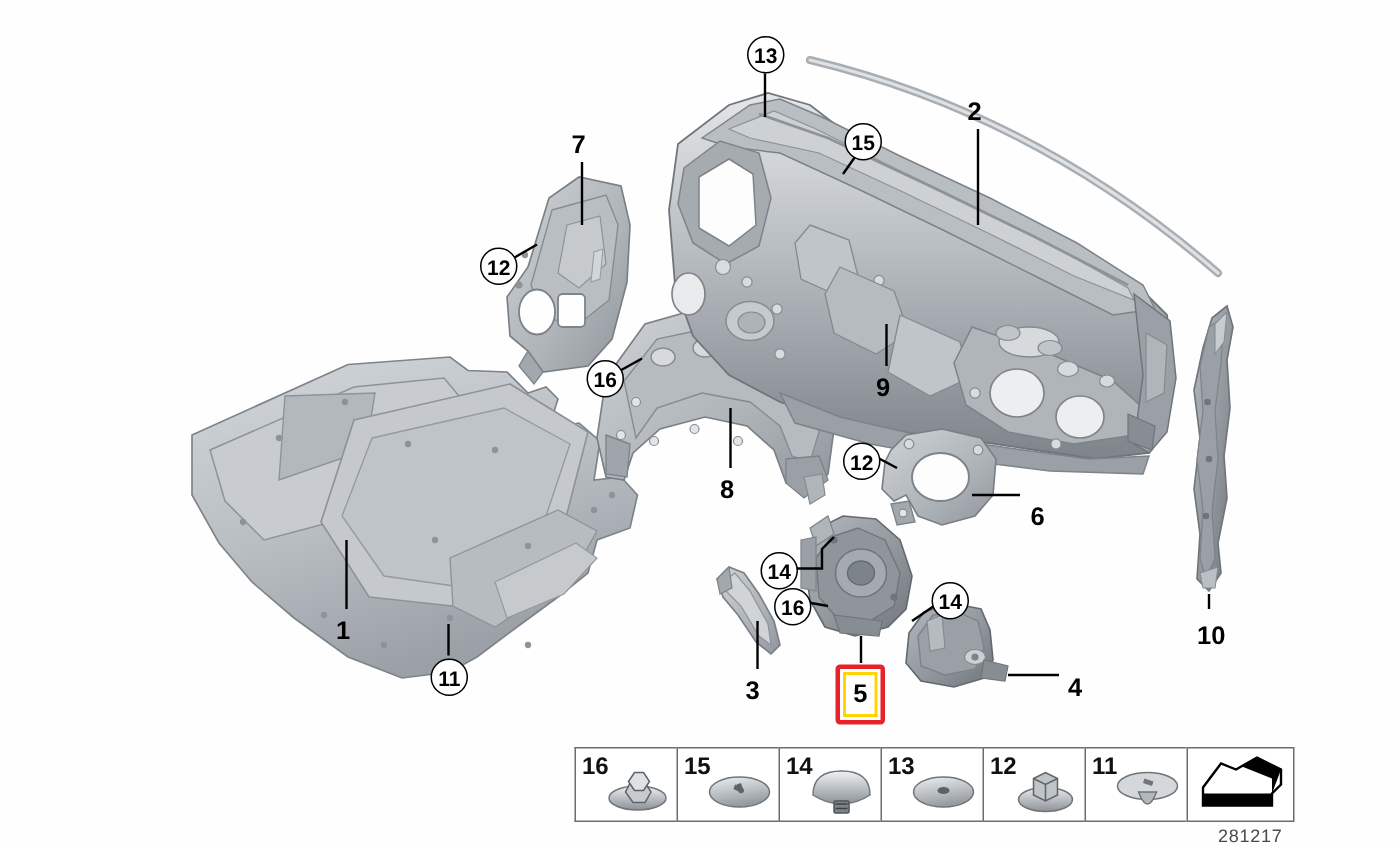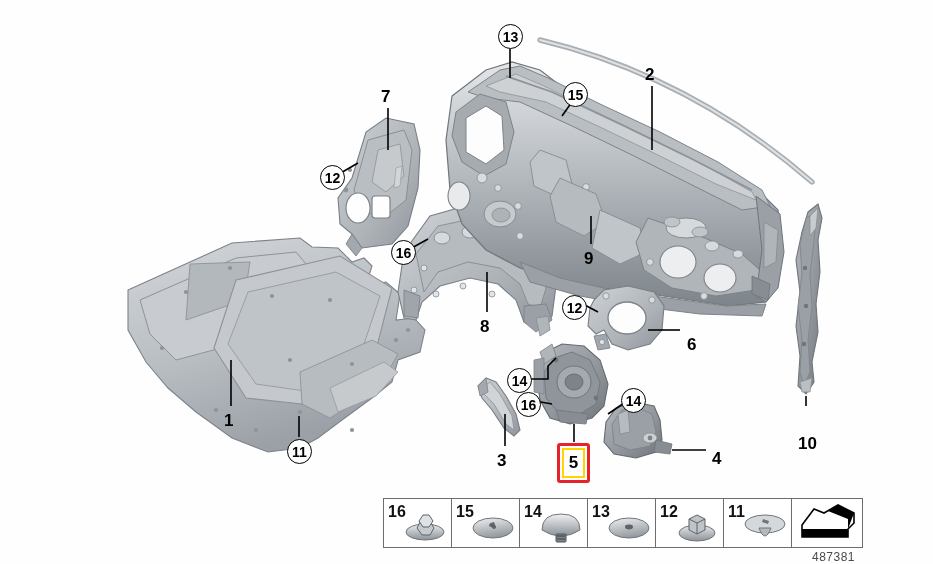--- a/index.html
+++ b/index.html
@@ -319,21 +319,21 @@
 
   <div id="plain-labels">
       <div class="label" style="left: 224px; top: 412px;">1</div>
       <div class="label" style="left: 645px; top: 66px;">2</div>
       <div class="label" style="left: 497px; top: 452px;">3</div>
       <div class="label" style="left: 712px; top: 450px;">4</div>
       <div class="label" style="left: 687px; top: 336px;">6</div>
       <div class="label" style="left: 381px; top: 88px;">7</div>
       <div class="label" style="left: 480px; top: 318px;">8</div>
       <div class="label" style="left: 584px; top: 250px;">9</div>
-      <div class="label" style="left: 798px; top: 435px;">10</div>
+      <div class="label" style="left: 798px; top: 415px;">10</div>
     </div>
 
   <div id="callout-labels">
       <div class="callout" style="left: 287px; top: 439px;">11</div>
       <div class="callout" style="left: 320px; top: 165px;">12</div>
       <div class="callout" style="left: 562px; top: 295px;">12</div>
       <div class="callout" style="left: 498px; top: 24px;">13</div>
       <div class="callout" style="left: 507px; top: 368px;">14</div>
       <div class="callout" style="left: 621px; top: 388px;">14</div>
       <div class="callout" style="left: 563px; top: 82px;">15</div>
@@ -447,15 +447,15 @@
         <div class="lg-art" style="width: 60px; right: 4px; bottom: 4px;">
           <svg viewBox="0 0 60 42">
             <path d="M4 24 L4 36 L50 36 L50 28 L56 22 L56 12 L40 4 L26 12 L16 8 L4 24 Z" fill="#ffffff" stroke="#000" stroke-width="1.6"></path>
             <path d="M4 28 L4 36 L50 36 L50 28 Z" fill="#000"></path>
             <path d="M40 4 L56 12 L50 28 L50 18 L30 10 Z" fill="#000"></path>
           </svg>
         </div>
       </div>
     </div>
 
-  <div id="partnum">487381</div>
+  <div id="partnum">281217</div>
 
 </div>
 
 </body></html>

